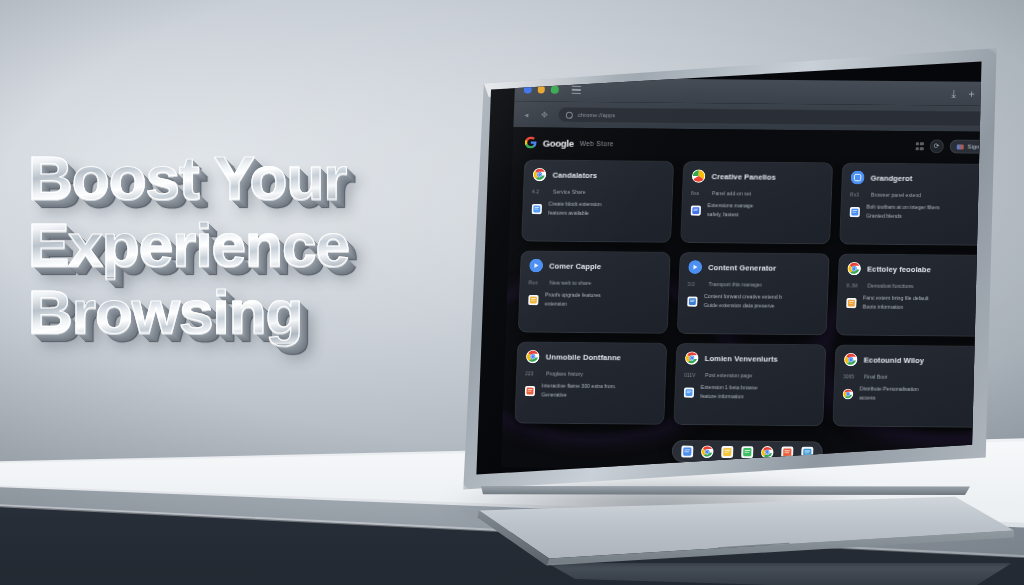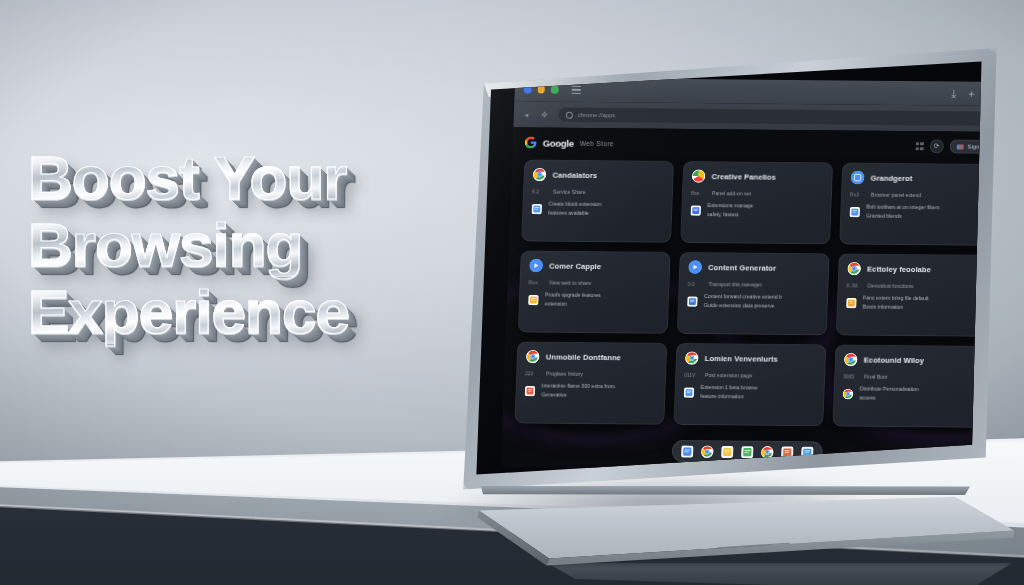--- a/index.html
+++ b/index.html
@@ -275,26 +275,26 @@
   <div class="desk-front"></div>
   <div class="desk-hl"></div>
   <div class="desk-shadow"></div>
 
   <div class="headline">
     <div class="hl-line">
       <span class="hl-3d">Boost Your</span>
       <span class="hl-face">Boost Your</span>
     </div>
     <div class="hl-line">
+      <span class="hl-3d">Experience</span>
+      <span class="hl-face">Experience</span>
+    </div>
+    <div class="hl-line">
       <span class="hl-3d">Browsing</span>
       <span class="hl-face">Browsing</span>
-    </div>
-    <div class="hl-line">
-      <span class="hl-3d">Experience</span>
-      <span class="hl-face">Experience</span>
     </div>
   </div>
 
   <div class="laptop">
 
     <div class="lid"></div>
     <div class="lid-edge"></div>
 
     <div class="screen">
       <div class="screen-inner">

